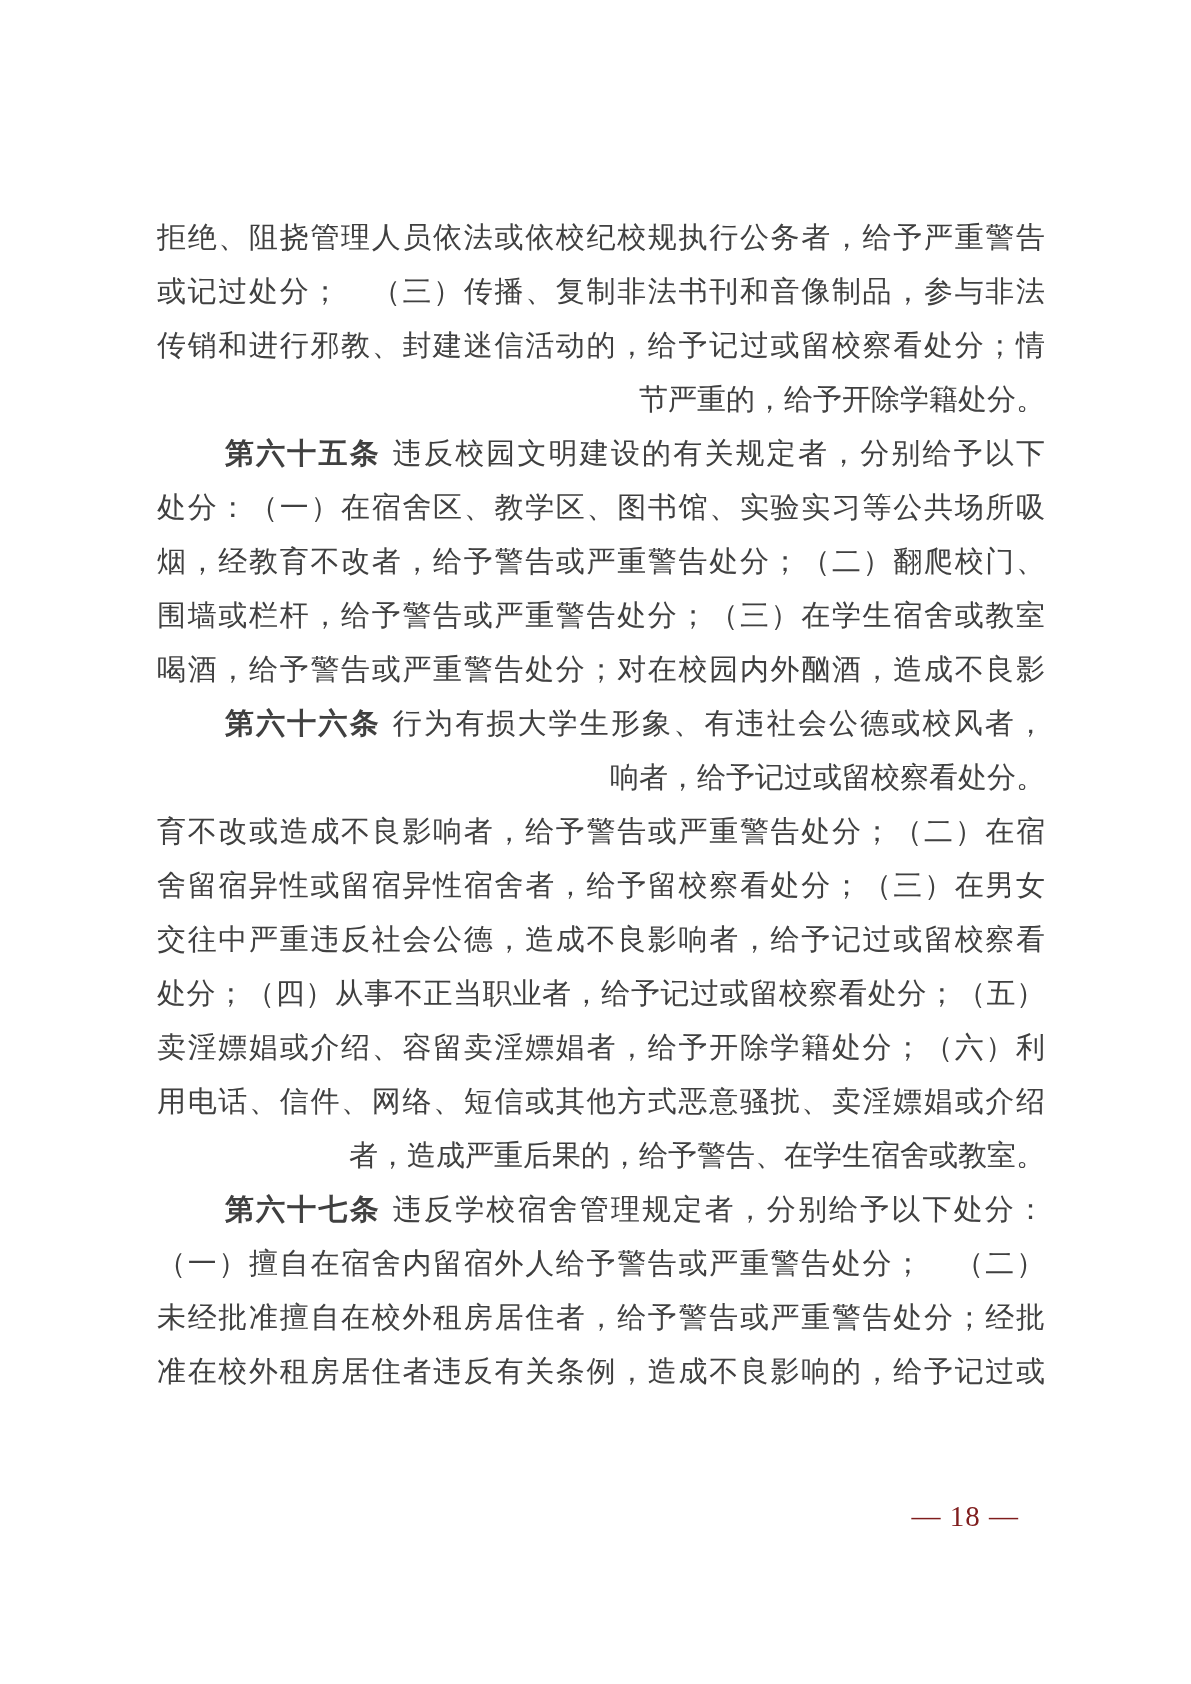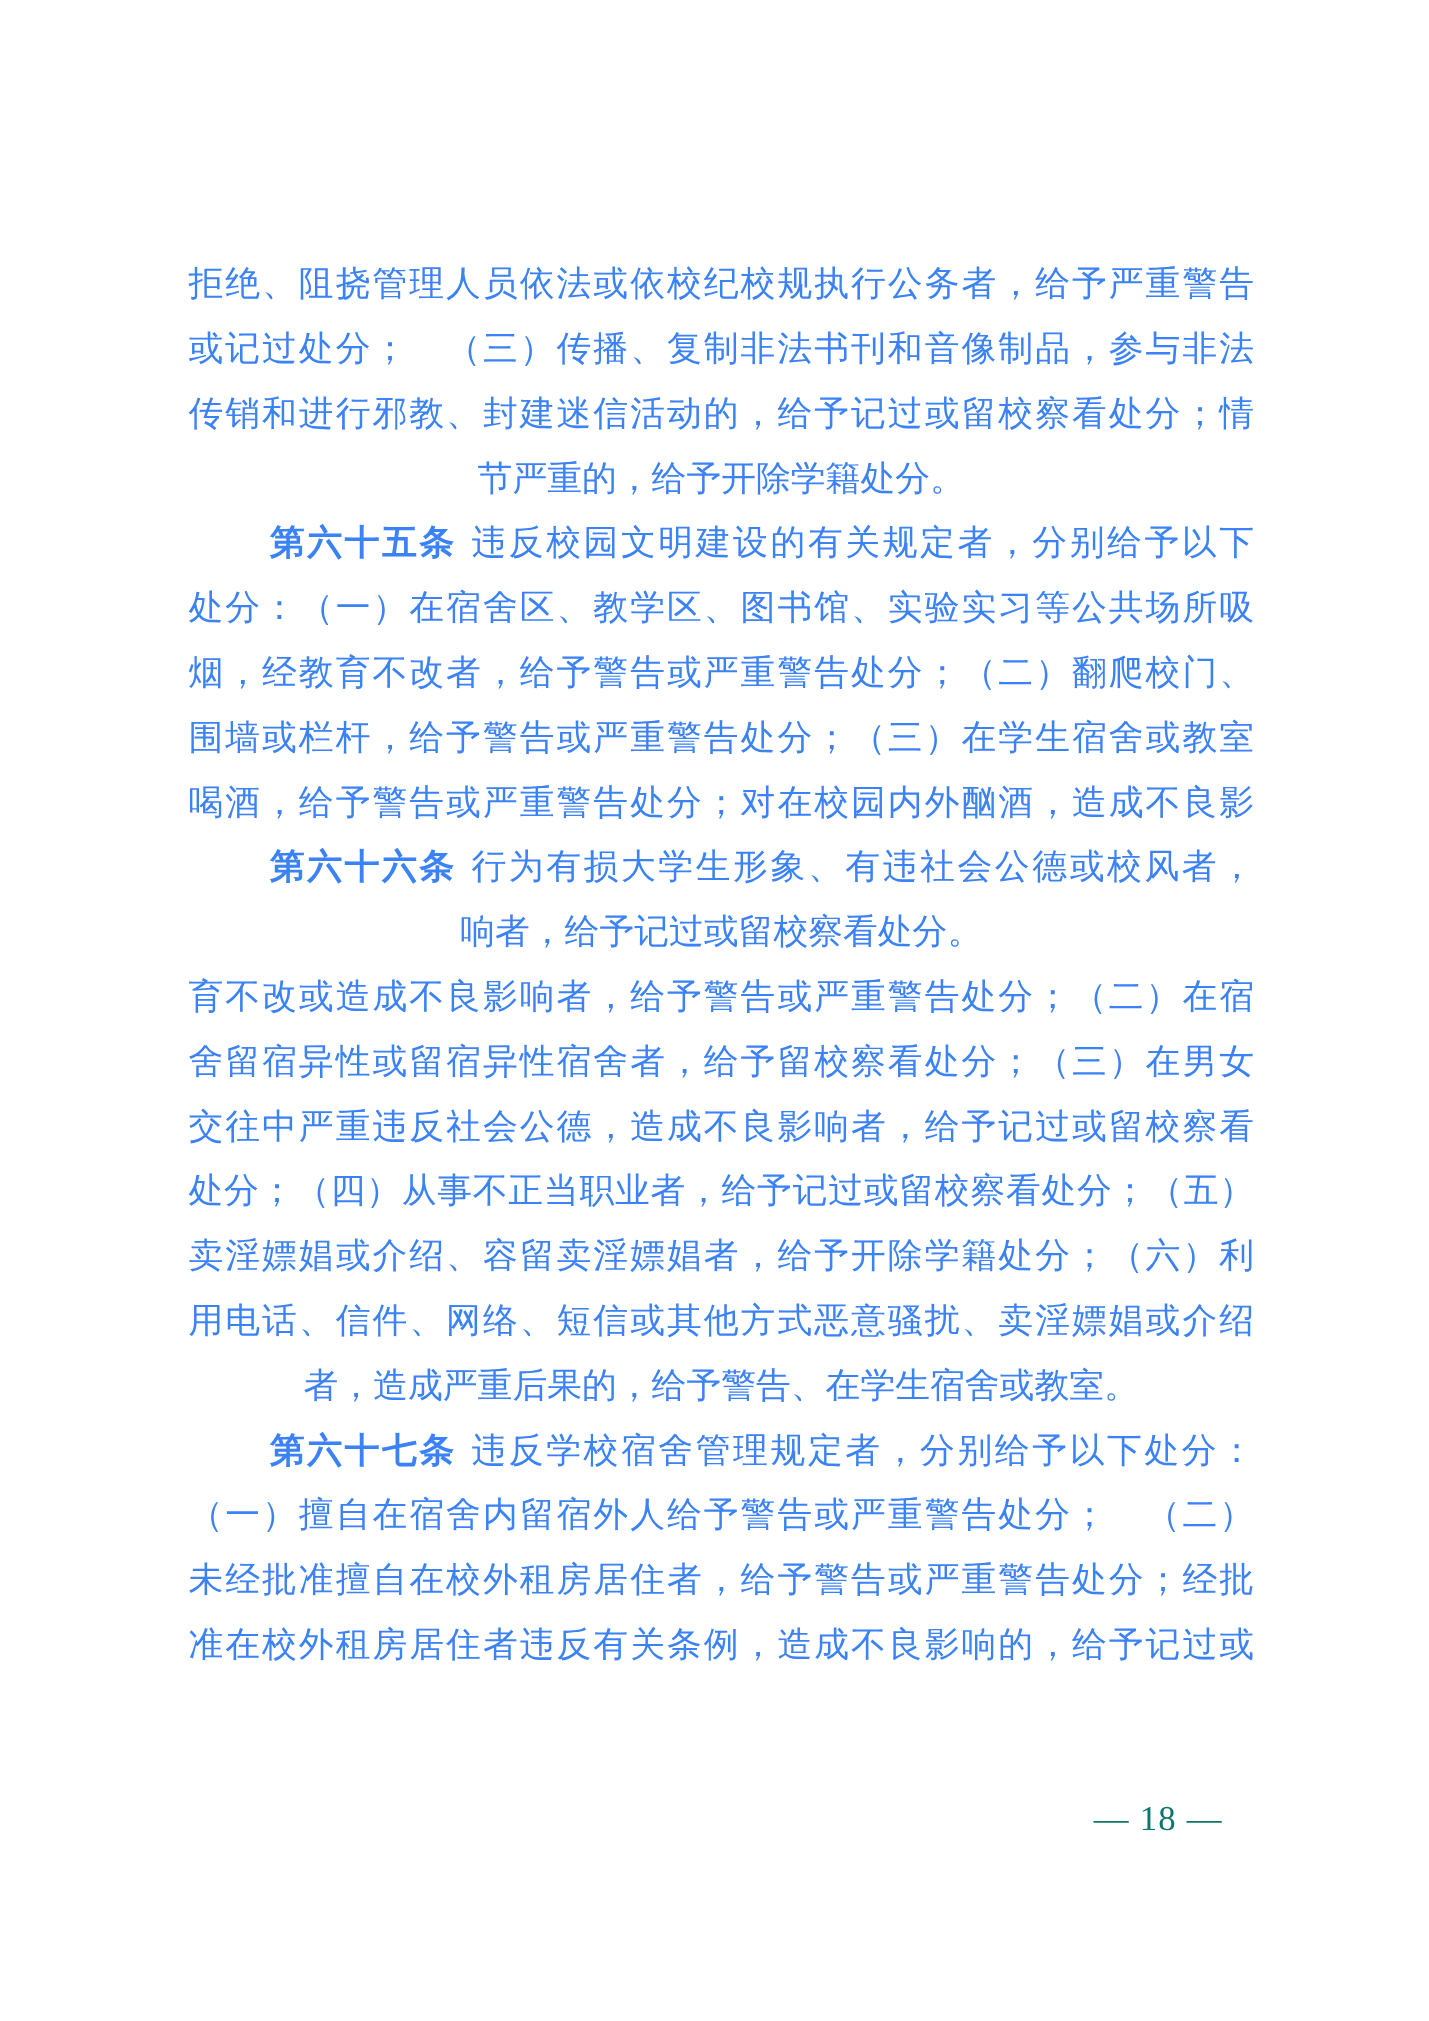--- a/index.html
+++ b/index.html
@@ -13,51 +13,51 @@
     height: 1684px;
     background: #ffffff;
     overflow: hidden;
     font-family: "Liberation Serif", "DejaVu Serif", serif;
   }
   .body-text {
     position: absolute;
     left: 157px;
     top: 210px;
     width: 888px;
-    color: #3b82f6;
+    color: #404040;
     font-size: 29px;
   }
   .line {
     height: 54px;
     line-height: 54px;
     white-space: pre-wrap;
   }
   .line.j {
     text-align: justify;
     text-align-last: justify;
     text-justify: inter-character;
   }
   .line.end {
-    text-align: center;
+    text-align: right;
   }
   .line.indent {
     text-indent: 68px;
   }
   .head {
     font-weight: 700;
     margin-right: 12px;
   }
   .footer {
     position: absolute;
     top: 1496px;
     right: 172px;
     height: 40px;
     line-height: 40px;
     font-size: 29px;
-    color: #0f766e;
+    color: #7f1d1d;
     letter-spacing: 1px;
   }
 </style>
 </head>
 <body>
 
 <div class="page">
   <div class="body-text">
     <div class="line j"><span>拒绝、阻挠管理人员依法或依校纪校规执行公务者，给予严重警告</span></div>
     <div class="line j"><span>或记过处分；　（三）传播、复制非法书刊和音像制品，参与非法</span></div>

